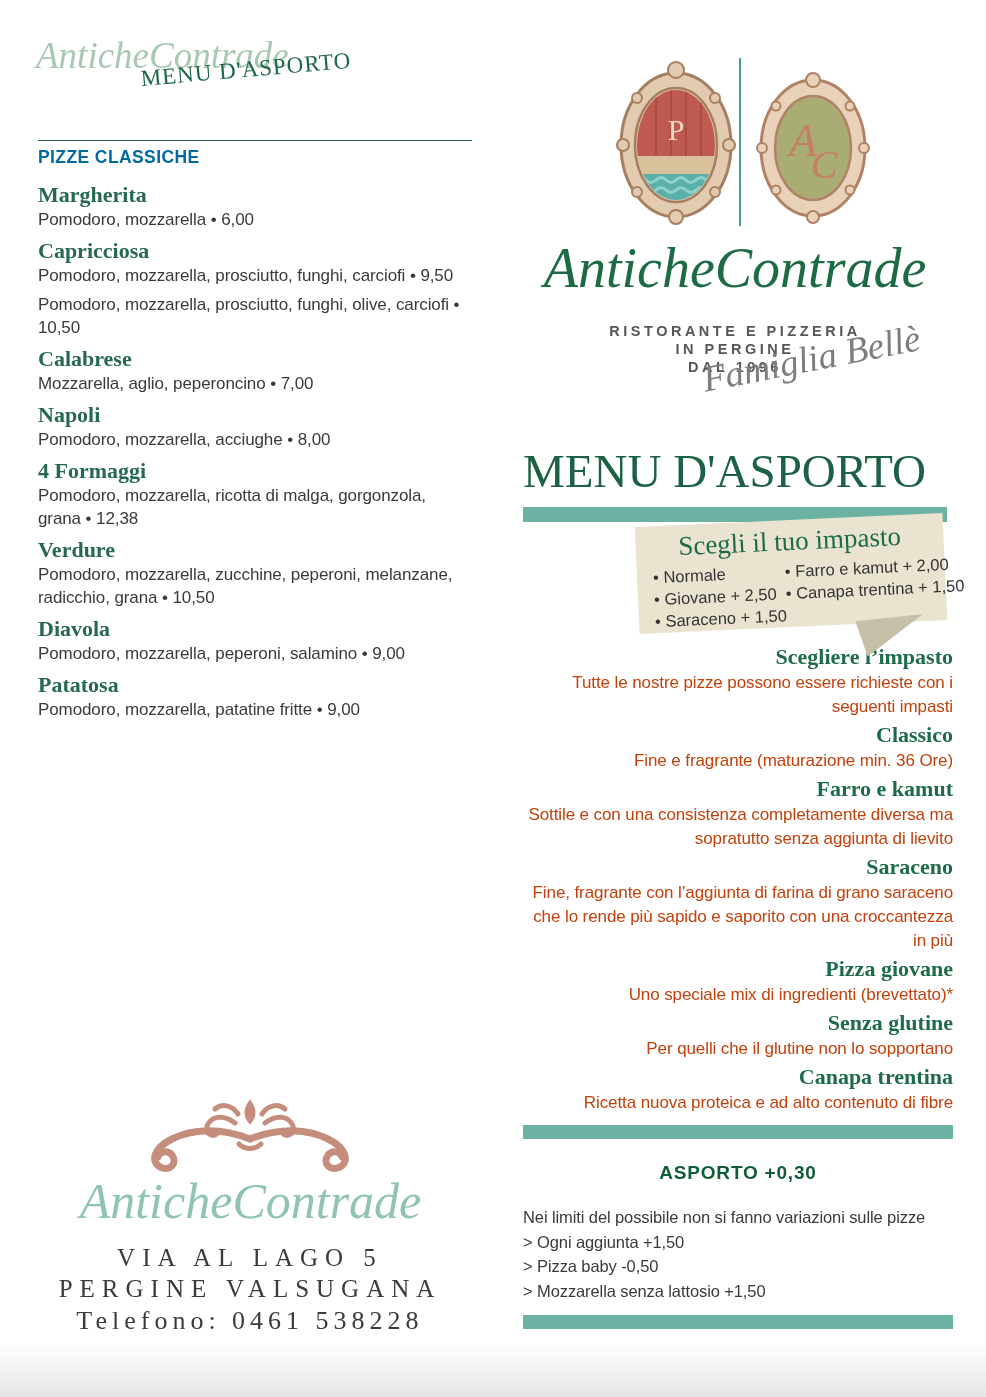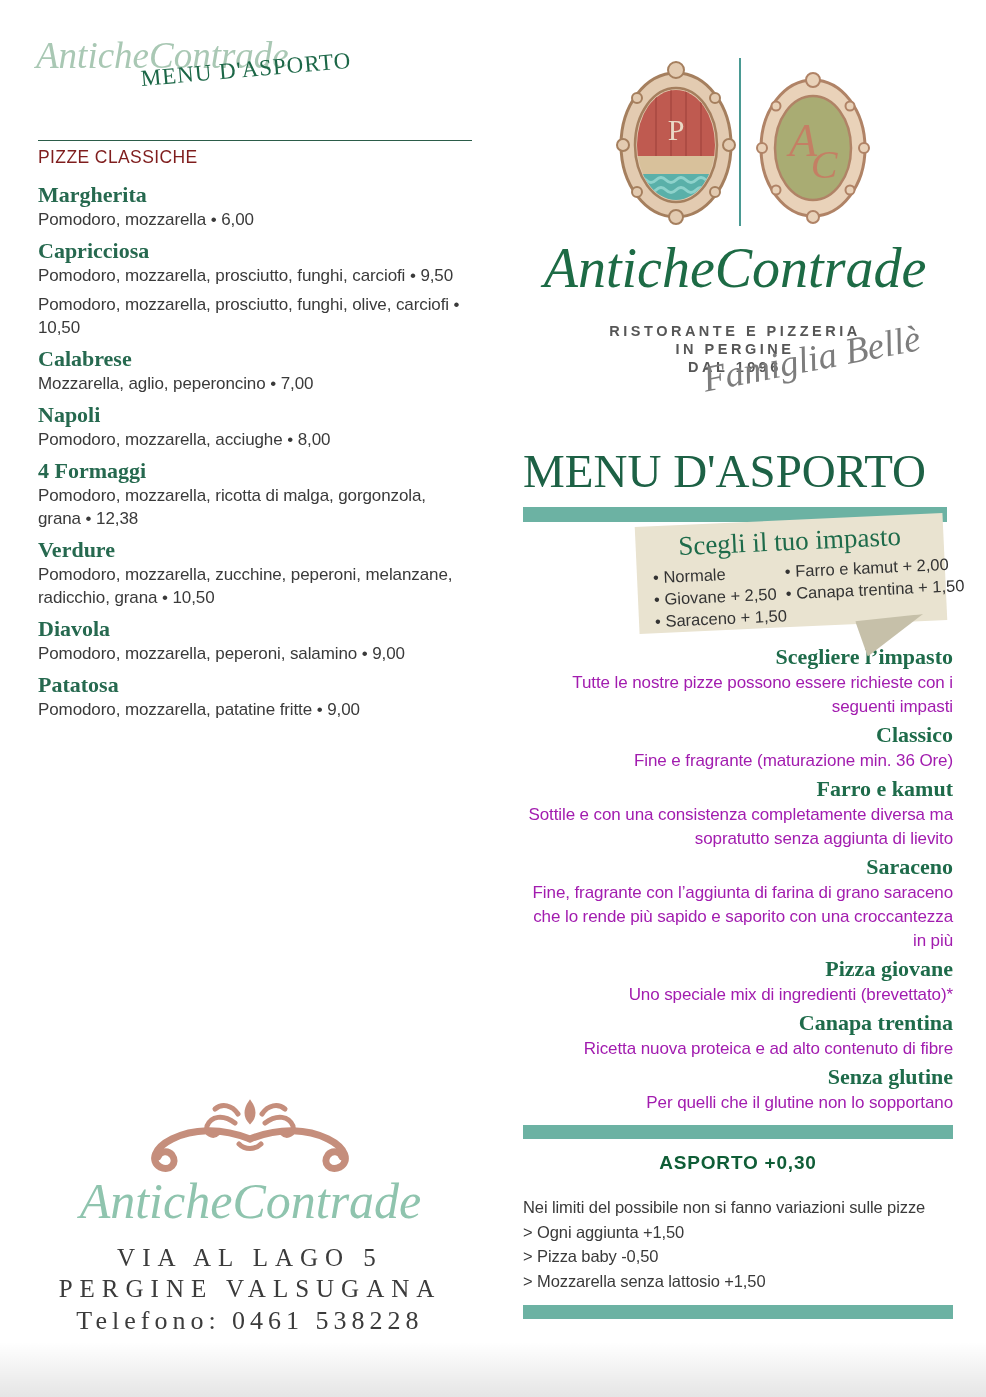--- a/index.html
+++ b/index.html
@@ -8,22 +8,22 @@
 
   
   .tl-brand{position:absolute;left:36px;top:34px;font-family:"Liberation Serif",serif;
             font-style:italic;font-size:37px;color:#a9c8b4;white-space:nowrap;}
   .tl-sub{position:absolute;left:142px;top:66px;transform:rotate(-5deg);transform-origin:left bottom;
           font-family:"Liberation Serif",serif;font-size:23px;color:#1c6747;letter-spacing:1px;white-space:nowrap;}
 
   
   .pizze{position:absolute;left:38px;top:140px;width:434px;}
   .pizze-rule{border-top:1.6px solid #2b5c49;height:0;}
-  .pizze-heading{margin-top:5px;font-weight:normal;font-size:17.5px;line-height:22px;
-                 color:#7f1d1d;letter-spacing:.4px;}
+  .pizze-heading{margin-top:5px;font-weight:bold;font-size:17.5px;line-height:22px;
+                 color:#0369a1;letter-spacing:.4px;}
   .pizza{margin-bottom:6px;}
   .pizza:first-of-type{margin-top:13px;}
   .pz-name{font-family:"Liberation Serif",serif;font-weight:bold;font-size:22px;line-height:27px;color:#26694f;}
   .pz-desc{font-size:17px;line-height:23px;color:#3a3a3a;letter-spacing:-.1px;}
 
   
   .ornament{position:absolute;left:120px;top:1086px;width:260px;height:98px;}
   .bl-brand{position:absolute;left:38px;top:1172px;width:425px;text-align:center;
             font-family:"Liberation Serif",serif;font-style:italic;font-size:50px;color:#8fc4ae;white-space:nowrap;}
   .address{position:absolute;left:24px;top:1242px;width:452px;text-align:center;
@@ -57,24 +57,24 @@
   .note-col.c1{width:146px;}
   .note-col li{line-height:22px;white-space:nowrap;}
   .note-col li::before{content:"• ";}
   .note-fold{position:absolute;right:24px;bottom:-33px;width:68px;height:40px;background:#c6c0a9;
              -webkit-clip-path:polygon(0 10%,100% 0,16% 100%);clip-path:polygon(0 10%,100% 0,16% 100%);}
 
   
   .sections{position:absolute;left:523px;top:643px;width:430px;}
   .section{margin-bottom:2px;text-align:right;}
   .sec-title{font-family:"Liberation Serif",serif;font-weight:bold;font-size:22px;line-height:28px;color:#1e6b4a;}
-  .sec-desc{font-size:17px;line-height:24px;color:#a21caf;letter-spacing:-.1px;}
+  .sec-desc{font-size:17px;line-height:24px;color:#c2410c;letter-spacing:-.1px;}
   .divider-bar{height:14px;background:#6cb2a3;margin-top:10px;}
   .asporto-label{text-align:center;font-weight:bold;font-size:19px;color:#0f5d36;
-                 letter-spacing:.8px;margin-top:13px;}
+                 letter-spacing:.8px;margin-top:23px;}
   .notes{margin-top:21px;font-size:16.5px;line-height:24.5px;color:#3a3a3a;letter-spacing:-.1px;}
   .bottom-bar{height:14px;background:#6cb2a3;margin-top:12px;}
 
   .page-bottom-shade{position:absolute;left:0;bottom:0;width:100%;height:55px;
                      background:linear-gradient(to bottom,rgba(0,0,0,0),rgba(0,0,0,.10));pointer-events:none;}
 </style>
 </head>
 <body>
 
 <div class="page">
@@ -252,27 +252,27 @@
           <div class="sec-title">Saraceno</div>
           <div class="sec-desc">Fine, fragrante con l’aggiunta di farina di grano saraceno che lo rende più sapido e saporito con una croccantezza in più</div>
         </div>
 
         <div class="section">
           <div class="sec-title">Pizza giovane</div>
           <div class="sec-desc">Uno speciale mix di ingredienti (brevettato)*</div>
         </div>
 
         <div class="section">
+          <div class="sec-title">Senza glutine</div>
+          <div class="sec-desc">Per quelli che il glutine non lo sopportano</div>
+        </div>
+
+        <div class="section">
           <div class="sec-title">Canapa trentina</div>
           <div class="sec-desc">Ricetta nuova proteica e ad alto contenuto di fibre</div>
-        </div>
-
-        <div class="section">
-          <div class="sec-title">Senza glutine</div>
-          <div class="sec-desc">Per quelli che il glutine non lo sopportano</div>
         </div>
       </div>
     <div class="divider-bar"></div>
     <div class="asporto-label">ASPORTO +0,30</div>
     <div class="notes">
       <div>Nei limiti del possibile non si fanno variazioni sulle pizze</div>
       <div>
 
       <div>&gt; Ogni aggiunta +1,50</div>
           <div>&gt; Pizza baby -0,50</div>

